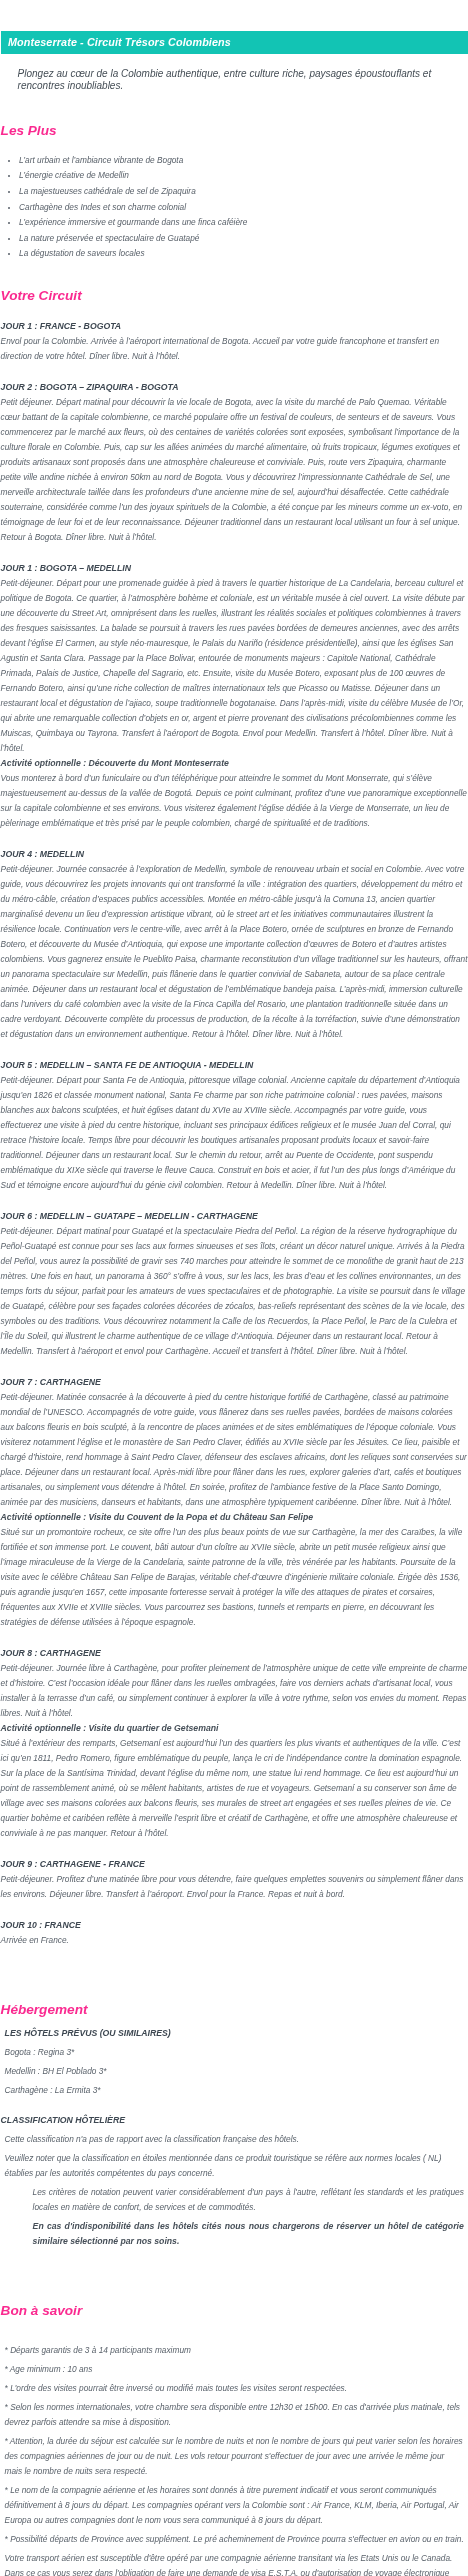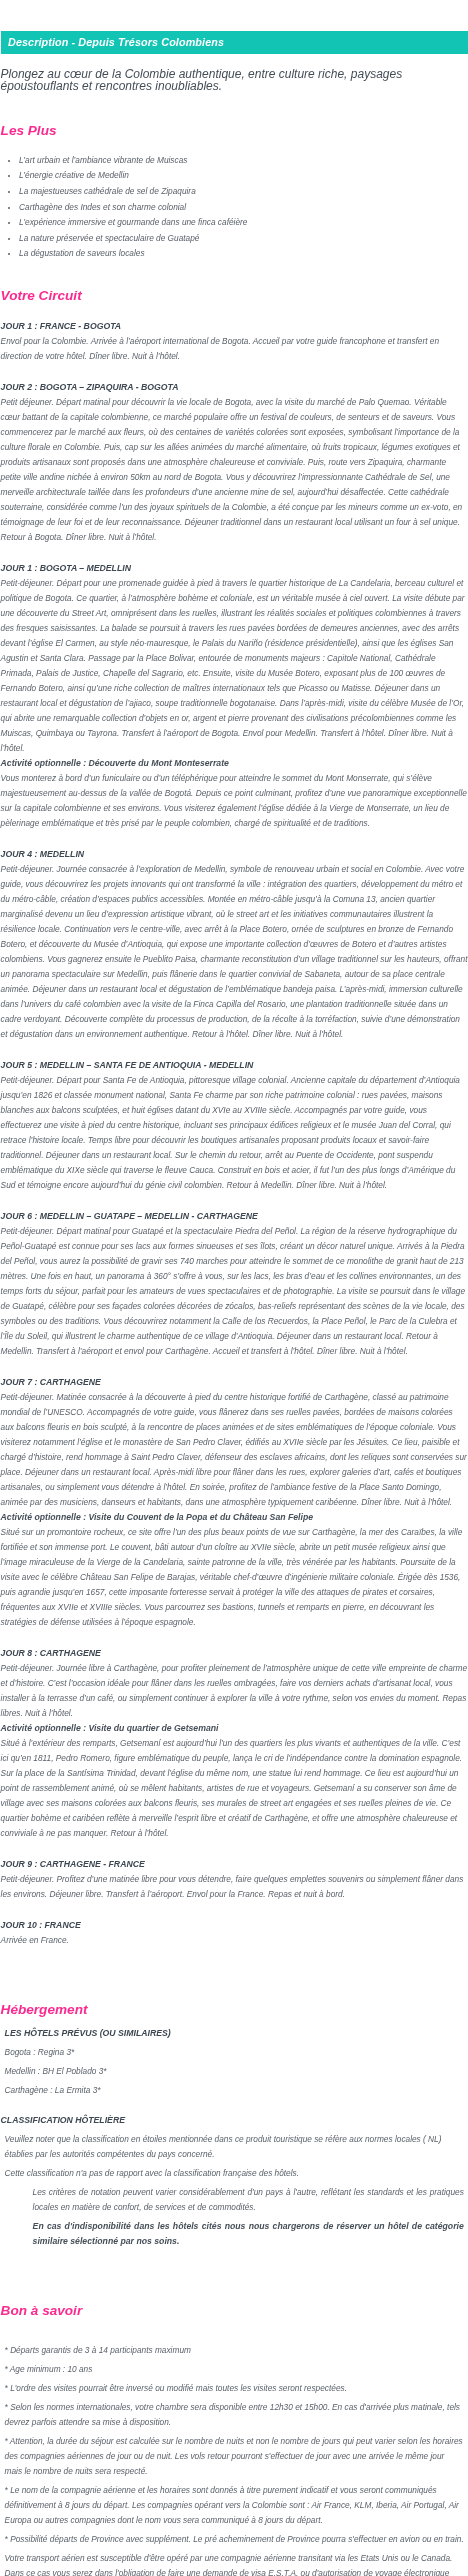--- a/index.html
+++ b/index.html
@@ -15,23 +15,24 @@
     background: #12C4B4;
     color: #ffffff;
     font-weight: 700;
     font-size: 10.8px;
     padding: 5px 7.4px 6.2px 7.4px;
     letter-spacing: 0.1px;
   }
 
   .intro {
     color: #444D55;
-    font-size: 12px;
+    font-size: 10px;
     line-height: 12.4px;
     margin: 13.6px 0 0 0;
+    padding-left: 17px;
   }
 
   h2.section-heading {
     color: #FA2A90;
     font-size: 13.6px;
     font-weight: 700;
     margin: 30px 0 0 0;
   }
   h2.big-gap { margin-top: 54px; }
 
@@ -71,28 +72,28 @@
   .classification-block { margin-top: 15px; }
   .classification p.justify { text-align: justify; padding-left: 28px; }
   .notes { margin-top: 25px; }
 </style>
 </head>
 <body>
 
 <div class="page">
 
   <div class="banner">
-    <span>Description - Depuis Trésors Colombiens</span>
+    <span>Monteserrate - Circuit Trésors Colombiens</span>
   </div>
 
   <p class="intro">Plongez au cœur de la Colombie authentique, entre culture riche, paysages époustouflants et rencontres inoubliables.</p>
 
   <h2 class="section-heading">Les Plus</h2>
   <ul class="plus-list">
-      <li>L’art urbain et l’ambiance vibrante de Muiscas</li>
+      <li>L’art urbain et l’ambiance vibrante de Bogota</li>
       <li>L’énergie créative de Medellin</li>
       <li>La majestueuses cathédrale de sel de Zipaquira</li>
       <li>Carthagène des Indes et son charme colonial</li>
       <li>L’expérience immersive et gourmande dans une finca caféière</li>
       <li>La nature préservée et spectaculaire de Guatapé</li>
       <li>La dégustation de saveurs locales</li>
     </ul>
 
   <h2 class="section-heading">Votre Circuit</h2>
   <div class="days">
@@ -150,22 +151,22 @@
     <p class="day-title subsection-title">LES HÔTELS PRÉVUS (OU SIMILAIRES)</p>
     <div>
         <p class="body-text">Bogota : Regina 3*</p>
         <p class="body-text">Medellin : BH El Poblado 3*</p>
         <p class="body-text">Carthagène : La Ermita 3*</p>
       </div>
   </div>
   <div class="classification-block">
     <p class="day-title">CLASSIFICATION HÔTELIÈRE</p>
     <div class="classification">
+        <p class="body-text">Cette classification n'a pas de rapport avec la classification française des hôtels.</p>
         <p class="body-text">Veuillez noter que la classification en étoiles mentionnée dans ce produit touristique se réfère aux normes locales ( NL) établies par les autorités compétentes du pays concerné.</p>
-        <p class="body-text">Cette classification n'a pas de rapport avec la classification française des hôtels.</p>
         <p class="body-text justify">Les critères de notation peuvent varier considérablement d'un pays à l'autre, reflétant les standards et les pratiques locales en matière de confort, de services et de commodités.</p>
         <p class="body-text bold-subtitle justify">En cas d'indisponibilité dans les hôtels cités nous nous chargerons de réserver un hôtel de catégorie similaire sélectionné par nos soins.</p>
       </div>
   </div>
 
   <h2 class="section-heading big-gap">Bon à savoir</h2>
   <div class="notes">
       <p class="body-text">* Départs garantis de 3 à 14 participants maximum</p>
       <p class="body-text">* Age minimum : 10 ans</p>
       <p class="body-text">* L'ordre des visites pourrait être inversé ou modifié mais toutes les visites seront respectées.</p>

